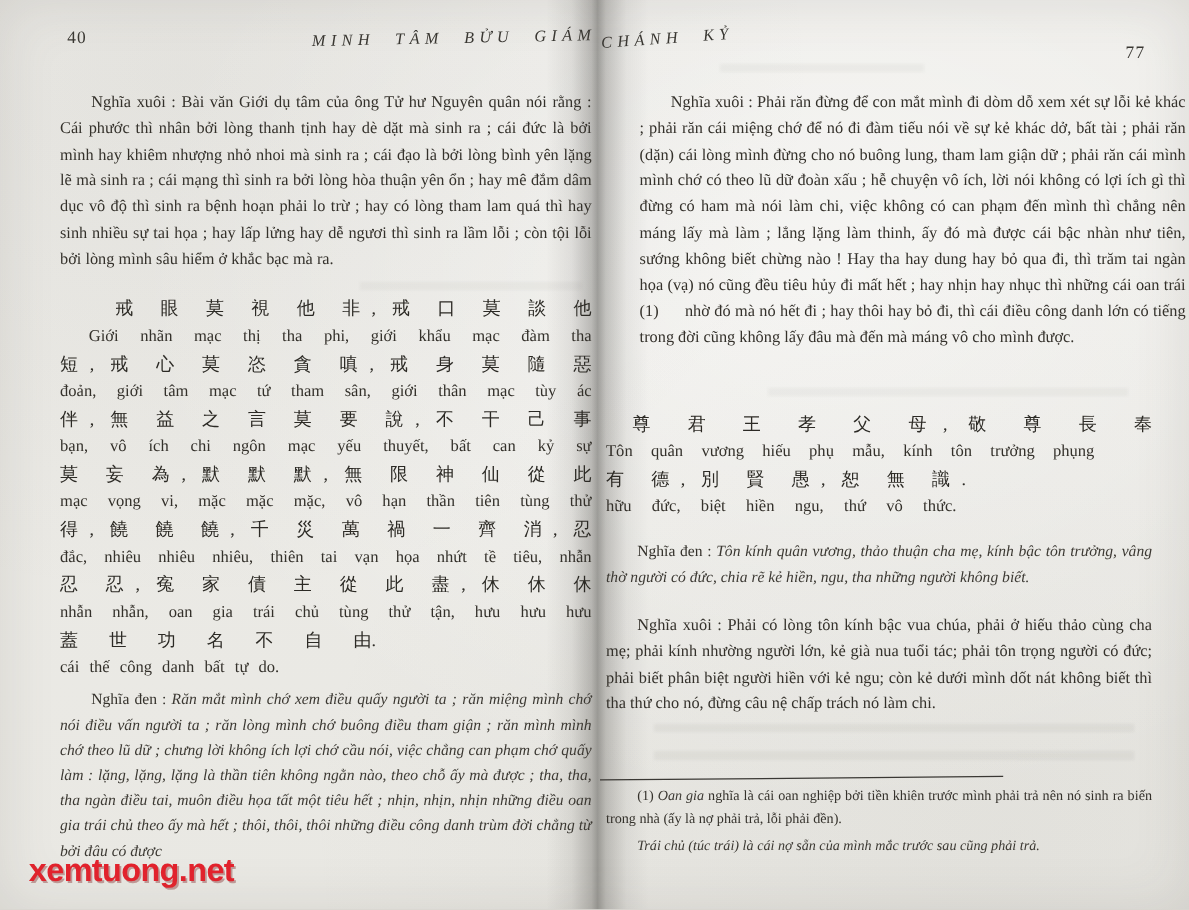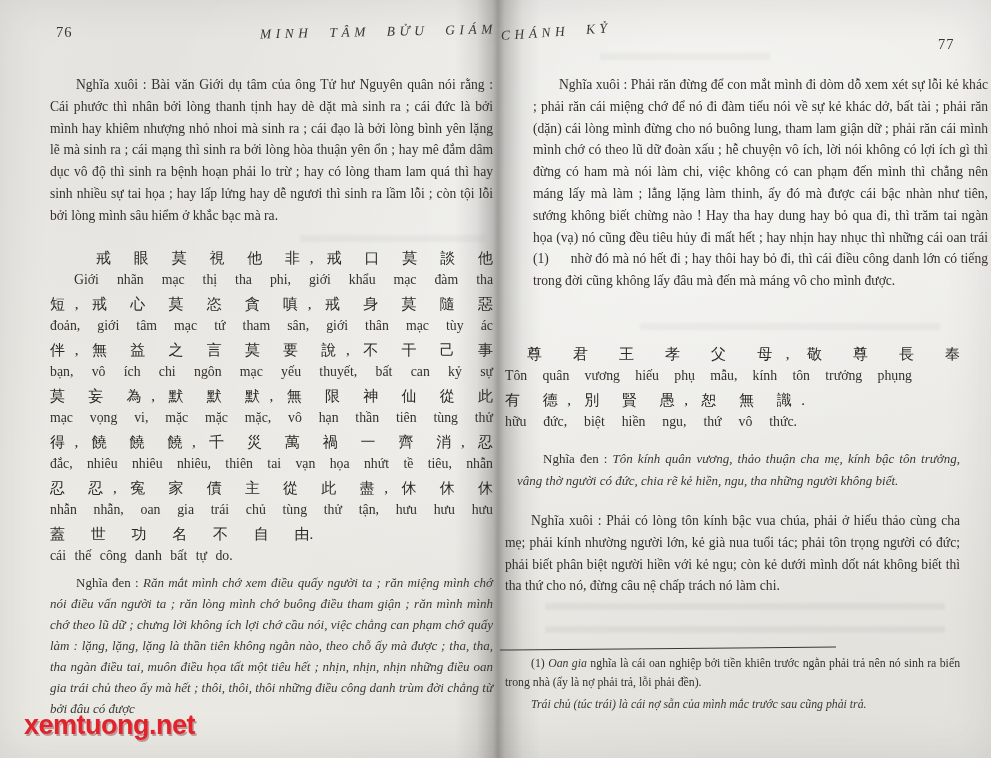--- a/index.html
+++ b/index.html
@@ -70,21 +70,21 @@
 
 <div class="sheet">
 
   <div class="gutter"></div>
 
   <div class="smudge" id="sm1"></div>
   <div class="smudge" id="sm2"></div>
   <div class="smudge" id="sm3"></div>
   <div class="smudge" id="sm4"></div>
 
-  <div class="hdr-num" id="num76">76</div>
+  <div class="hdr-num" id="num76">40</div>
   <div class="hdr-title" id="title-left">MINH TÂM BỬU GIÁM</div>
   <div class="hdr-title" id="title-right">CHÁNH KỶ</div>
   <div class="hdr-num" id="num77">77</div>
 
   <div class="blk body-left" style="top:74px;">
     <p class="para">
       <b class="lbl">Nghĩa xuôi :</b>
       <span>Bài văn Giới dụ tâm của ông Tử hư Nguyên quân nói rằng : Cái phước thì nhân bởi lòng thanh tịnh hay dè dặt mà sinh ra ; cái đức là bởi mình hay khiêm nhượng nhỏ nhoi mà sinh ra ; cái đạo là bởi lòng bình yên lặng lẽ mà sinh ra ; cái mạng thì sinh ra bởi lòng hòa thuận yên ổn ; hay mê đắm dâm dục vô độ thì sinh ra bệnh hoạn phải lo trừ ; hay có lòng tham lam quá thì hay sinh nhiều sự tai họa ; hay lấp lửng hay dễ ngươi thì sinh ra lầm lỗi ; còn tội lỗi bởi lòng mình sâu hiểm ở khắc bạc mà ra.</span>
     </p>
   </div>
@@ -121,40 +121,40 @@
   </div>
 
   <div class="blk body-right verse verse-right" style="top:342px;">
     <div class="vline han jlast">尊 君 王 孝 父 母, 敬 尊 長 奉</div>
     <div class="vline viet jlast">Tôn quân vương hiếu phụ mẫu, kính tôn trưởng phụng</div>
     <div class="vline han jlast">有 德, 別 賢 愚, 恕 無 識.</div>
     <div class="vline viet jlast">hữu đức, biệt hiền ngu, thứ vô thức.</div>
   </div>
 
   <div class="blk body-right" style="top:448px;">
-    <p class="para" style="font-size:13px;line-height:21.5px;margin-left:12px;">
+    <p class="para" style="font-size:13px;line-height:21.5px;">
       <b class="lbl">Nghĩa đen :</b>
       <i class="ital">Tôn kính quân vương, thảo thuận cha mẹ, kính bậc tôn trưởng, vâng thờ người có đức, chia rẽ kẻ hiền, ngu, tha những người không biết.</i>
     </p>
   </div>
 
   <div class="blk body-right" style="top:510px;">
     <p class="para">
       <b class="lbl">Nghĩa xuôi :</b>
       <span>Phải có lòng tôn kính bậc vua chúa, phải ở hiếu thảo cùng cha mẹ; phải kính nhường người lớn, kẻ già nua tuổi tác; phải tôn trọng người có đức; phải biết phân biệt người hiền với kẻ ngu; còn kẻ dưới mình dốt nát không biết thì tha thứ cho nó, đừng câu nệ chấp trách nó làm chi.</span>
     </p>
   </div>
 
   <div class="fnrule"></div>
 
   <div class="blk body-right" style="top:654px;">
     <p class="fn">
       <span>(1)</span>
       <i class="ital">Oan gia</i>
-      <span>nghĩa là cái oan nghiệp bởi tiền khiên trước ngằn phải trả nên nó sinh ra biến trong nhà (ấy là nợ phải trả, lỗi phải đền).</span>
+      <span>nghĩa là cái oan nghiệp bởi tiền khiên trước mình phải trả nên nó sinh ra biến trong nhà (ấy là nợ phải trả, lỗi phải đền).</span>
     </p>
     <p class="fn ital" style="font-style:italic;">
       <i>Trái chủ (túc trái)</i>
       <span>là cái nợ sẵn của mình mắc trước sau cũng phải trả.</span>
     </p>
   </div>
 
   <div class="watermark">xemtuong.net</div>
 
 </div>

